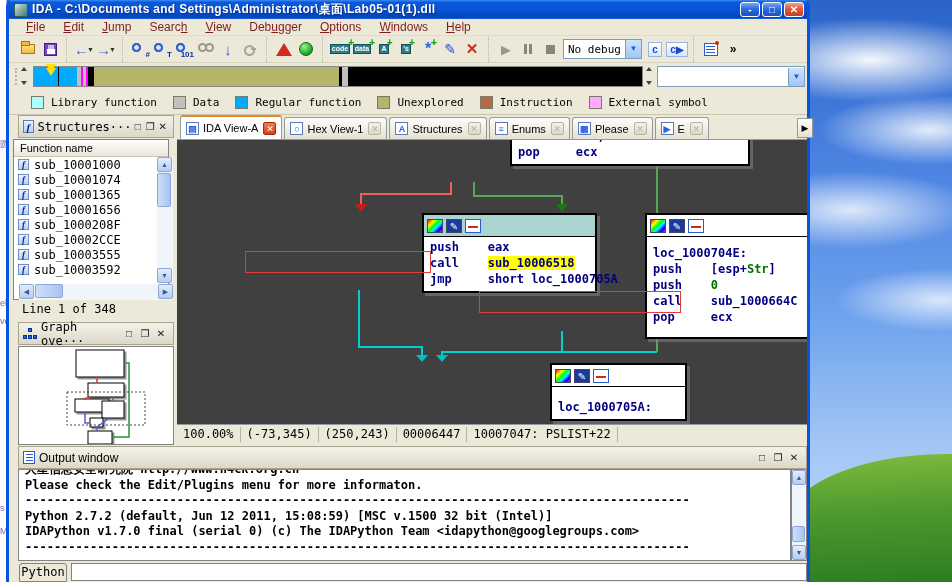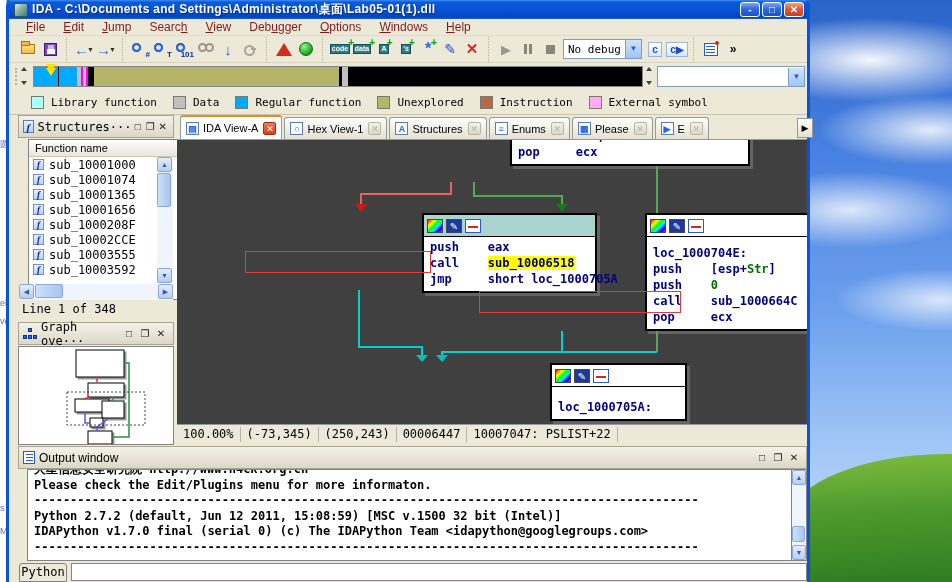--- a/index.html
+++ b/index.html
@@ -108,21 +108,21 @@
 
   
   .panel-title { position:absolute; height:23px; background:linear-gradient(180deg,#F4F2E8,#DCD8C8); border:1px solid #A8A490; display:flex; align-items:center; padding:0 4px; }
   .panel-title .pt-label { font-size:12px; color:#000; margin-left:4px; flex:1; font-family:"DejaVu Sans Mono",monospace; }
   .pt-btn { font-size:10px; width:16px; text-align:center; color:#222; }
   .ficon { width:13px; height:13px; background:linear-gradient(180deg,#EAF2FC,#B8D2F0); border:1px solid #5A7AB8; color:#0A2E9C; font-size:11px; font-style:italic; font-weight:bold; line-height:12px; text-align:center; font-family:"Liberation Serif",serif; }
   .graph-icon { width:14px; height:12px; position:relative; }
   .graph-icon i { position:absolute; width:4px; height:4px; background:#2A64E8; border:1px solid #0A2E9C; }
 
   
-  #fn-list { position:absolute; left:19px; top:139px; width:156px; height:161px; background:#fff; border:1px solid #848284; }
+  #fn-list { position:absolute; left:4px; top:139px; width:156px; height:161px; background:#fff; border:1px solid #848284; }
   #fn-header { height:17px; background:linear-gradient(180deg,#FDFDFB,#E8E6DE); border-bottom:1px solid #C8C4B0; font-size:11px; padding:2px 0 0 6px; color:#000; }
   .fn-row { display:flex; align-items:center; height:15px; padding-left:3px; }
   .fn-row .ficon { transform:scale(.85); }
   .fn-name { font-family:"DejaVu Sans Mono",monospace; font-size:12px; margin-left:4px; white-space:nowrap; }
   
   .sb { position:absolute; background:#F0F4FB; }
   .sb-btn { position:absolute; width:15px; height:15px; background:linear-gradient(180deg,#E3EDFB,#B7CDF0); border:1px solid #8DA8D8; border-radius:2px; color:#3A5A9C; font-size:7px; text-align:center; line-height:14px; }
   .sb-thumb { position:absolute; background:linear-gradient(90deg,#CDE0FA,#A8C4EE); border:1px solid #8DA8D8; border-radius:2px; }
   #fn-status { position:absolute; left:9px; top:301px; width:156px; height:17px; font-family:"DejaVu Sans Mono",monospace; font-size:12px; padding:1px 0 0 4px; }
 
@@ -154,21 +154,21 @@
   .asm .g { color:#007000; }
   .asm .hl { background:#FFFF00; }
   .redbox { position:absolute; border:1px solid #E03C3C; background:transparent; }
   #gstatus { position:absolute; left:168px; top:424px; width:630px; height:19px; background:#ECE9D8; border-top:1px solid #919B9C; display:flex; align-items:center; font-family:"DejaVu Sans Mono",monospace; font-size:12px; }
   .gs-cell { padding:0 6px; border-right:1px solid #B8B4A4; height:15px; line-height:15px; white-space:nowrap; }
 
   
   #out-title { left:9px; top:446px; width:789px; }
   .doc-ic { width:12px; height:13px; background:#fff; border:1px solid #2A5ACC; position:relative; }
   .doc-ic:before { content:""; position:absolute; left:2px; top:2px; width:7px; height:1px; background:#2A5ACC; box-shadow:0 3px 0 #2A5ACC, 0 6px 0 #2A5ACC; }
-  #console { position:absolute; left:18px; top:469px; width:773px; height:92px; background:#fff; border:1px solid #848284; overflow:hidden; padding-left:6px; }
+  #console { position:absolute; left:9px; top:469px; width:773px; height:92px; background:#fff; border:1px solid #848284; overflow:hidden; padding-left:6px; }
   .con-line { font-family:"DejaVu Sans Mono",monospace; font-size:12px; font-weight:bold; color:#000; line-height:15.5px; white-space:pre; }
   #con-sb { position:absolute; left:782px; top:469px; width:16px; height:92px; background:#F0F4FB; border:1px solid #848284; }
   #python-row { position:absolute; left:9px; top:562px; width:789px; height:20px; }
   #python-tab { position:absolute; left:1px; top:1px; width:48px; height:19px; border:1px solid #848284; border-radius:3px 3px 0 0; background:#ECE9D8; font-family:"DejaVu Sans Mono",monospace; font-size:12px; text-align:center; line-height:17px; }
   #python-input { position:absolute; left:53px; top:1px; width:736px; height:18px; background:#fff; border:1px solid #848284; font-size:12px; padding:0 3px; font-family:"DejaVu Sans Mono",monospace; }
 </style>
 </head>
 <body>
 
 <div id="screen">
@@ -538,21 +538,21 @@
               <div class="asm">call    <span class="hl">sub_10006518</span></div>
               <div class="asm">jmp     <span>short loc_1000705A</span></div>
             </div>
           </div>
           <div class="blk" style="left: 468px; top: 73px; width: 169px;">
             <div class="blk-head">
               <span class="bh-ic bh-pal"></span>
               <span class="bh-ic bh-pen">✎</span>
               <span class="bh-ic bh-jmp"></span>
             </div>
-            <div style="padding: 8px 6px 4px;">
+            <div style="padding: 8px 6px 12px;">
               <div class="asm">loc_1000704E:</div>
               <div class="asm">push    <span>[esp+</span><span class="g">Str</span><span>]</span></div>
               <div class="asm">push    <span class="g">0</span></div>
               <div class="asm">call    <span>sub_1000664C</span></div>
               <div class="asm">pop     <span>ecx</span></div>
             </div>
           </div>
           <div class="blk" style="left: 373px; top: 223px; width: 137px;">
             <div class="blk-head">
               <span class="bh-ic bh-pal"></span>

